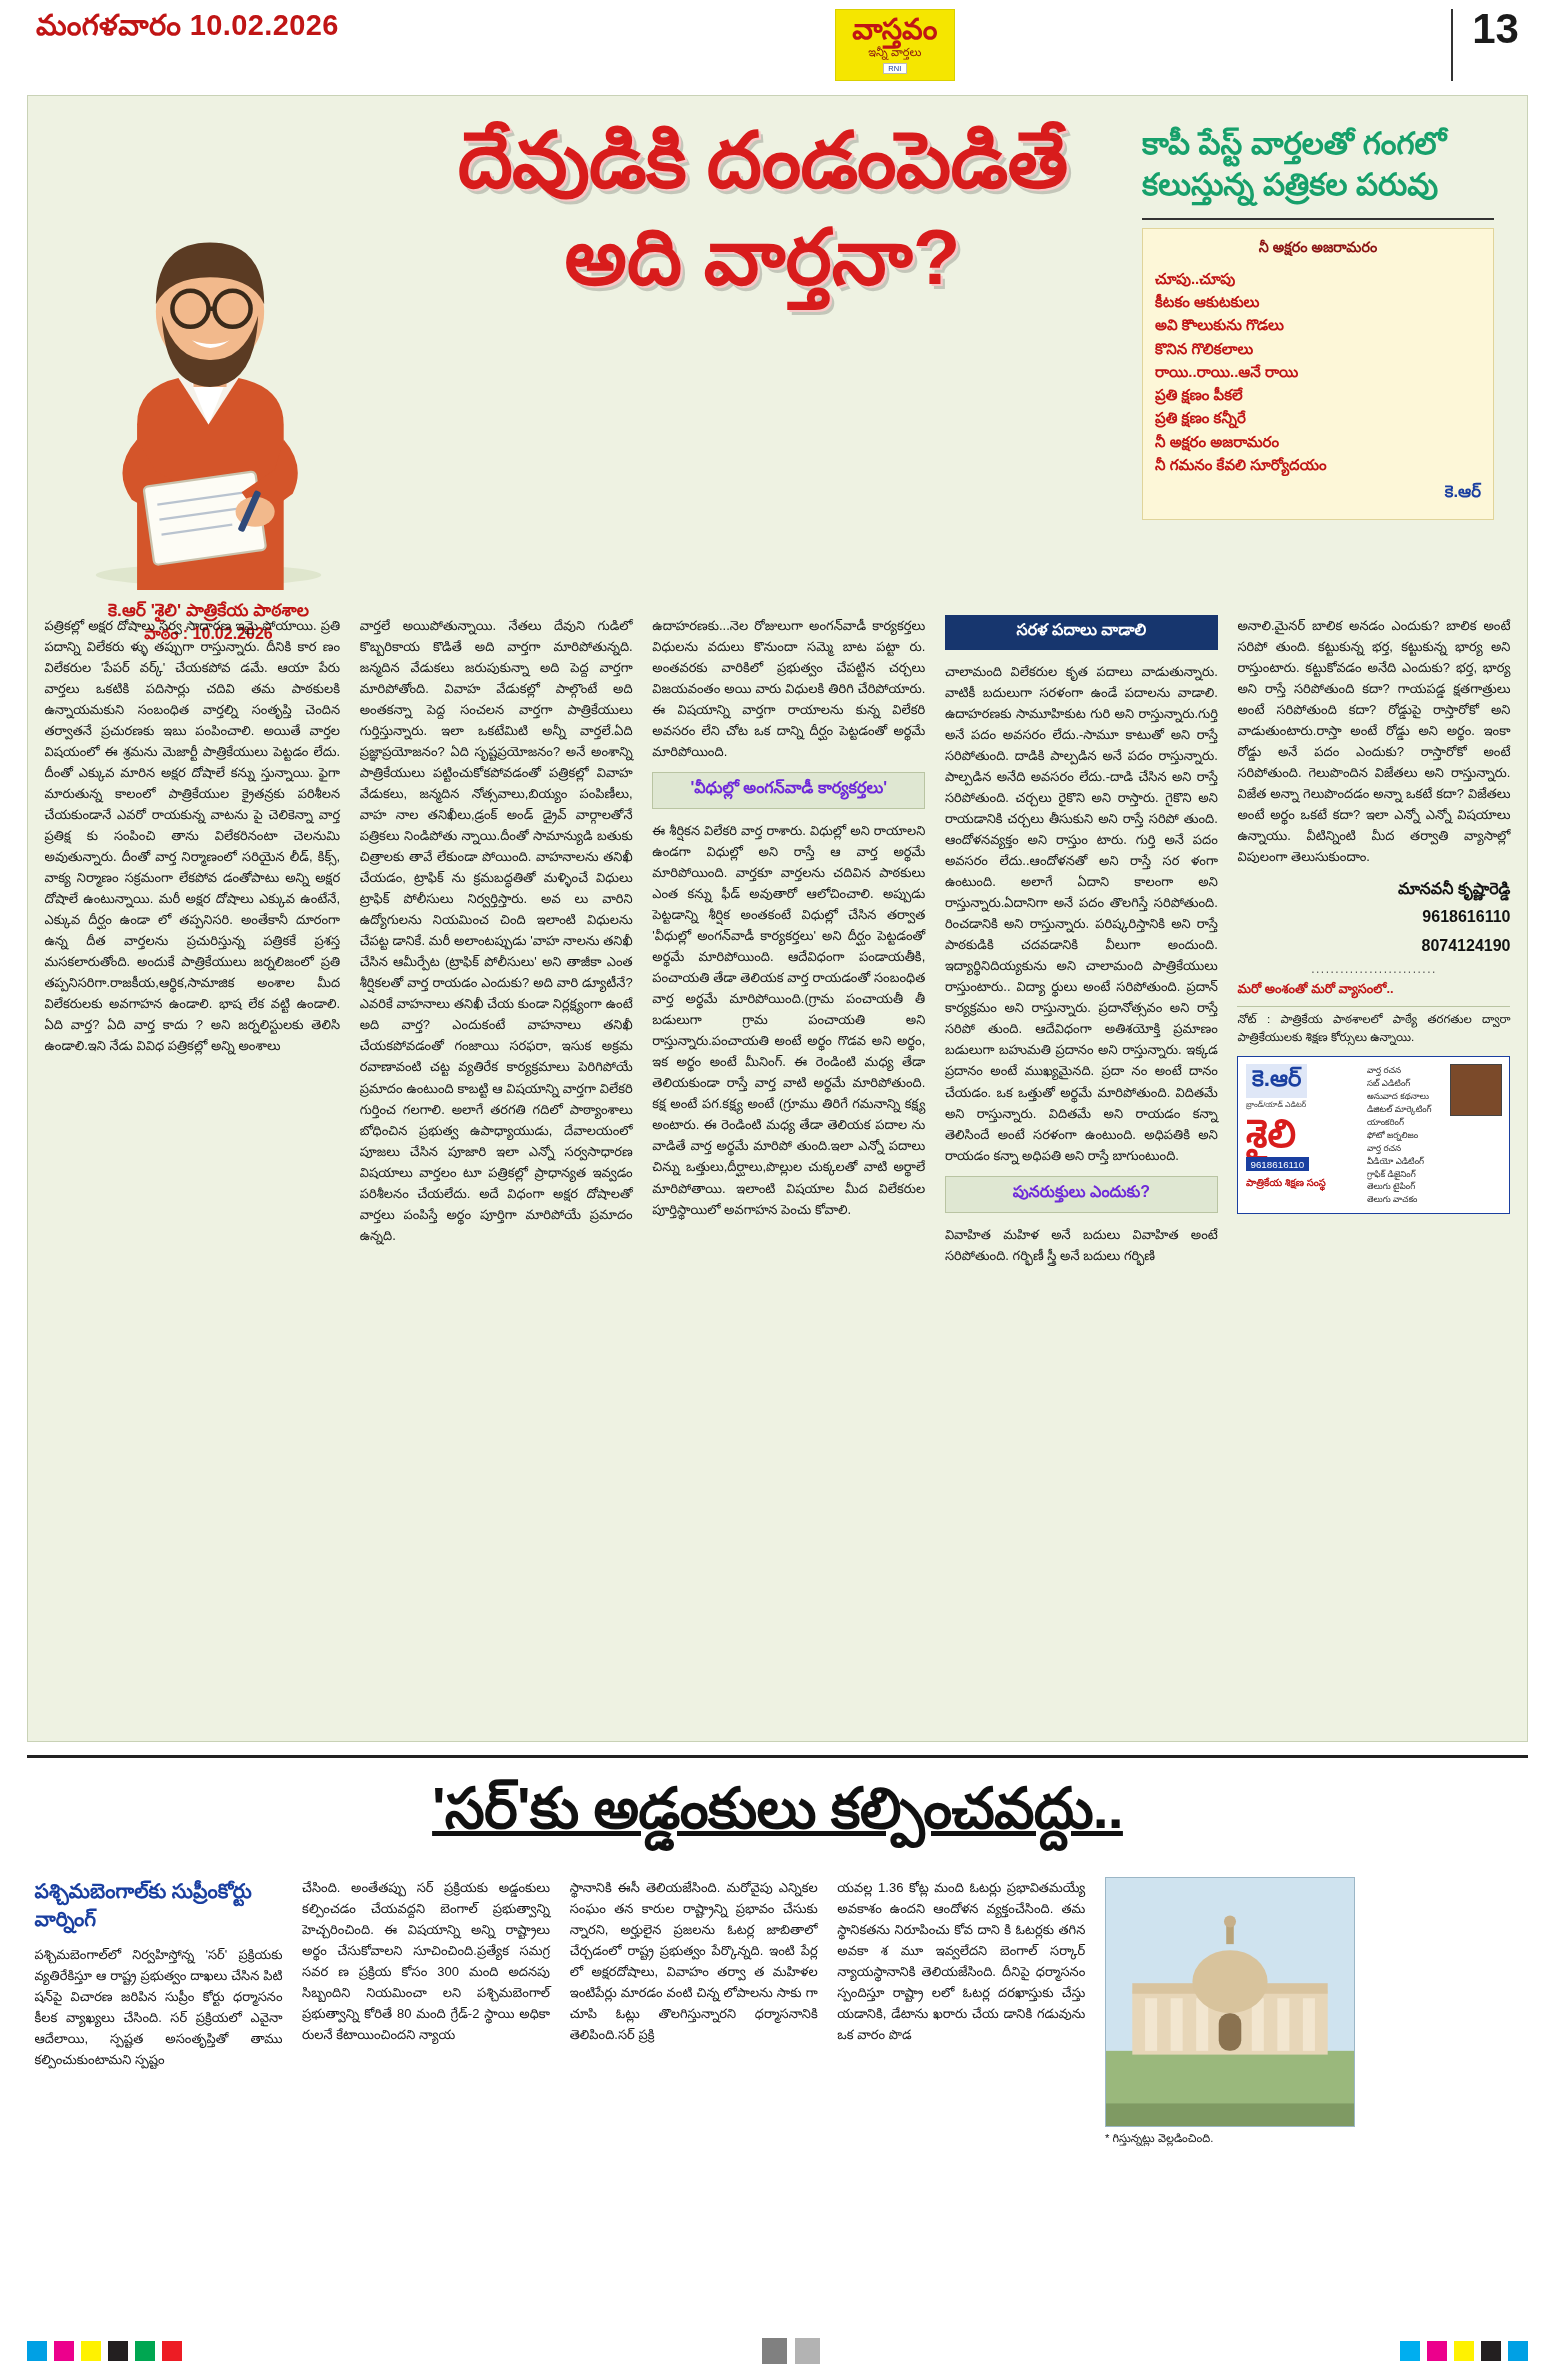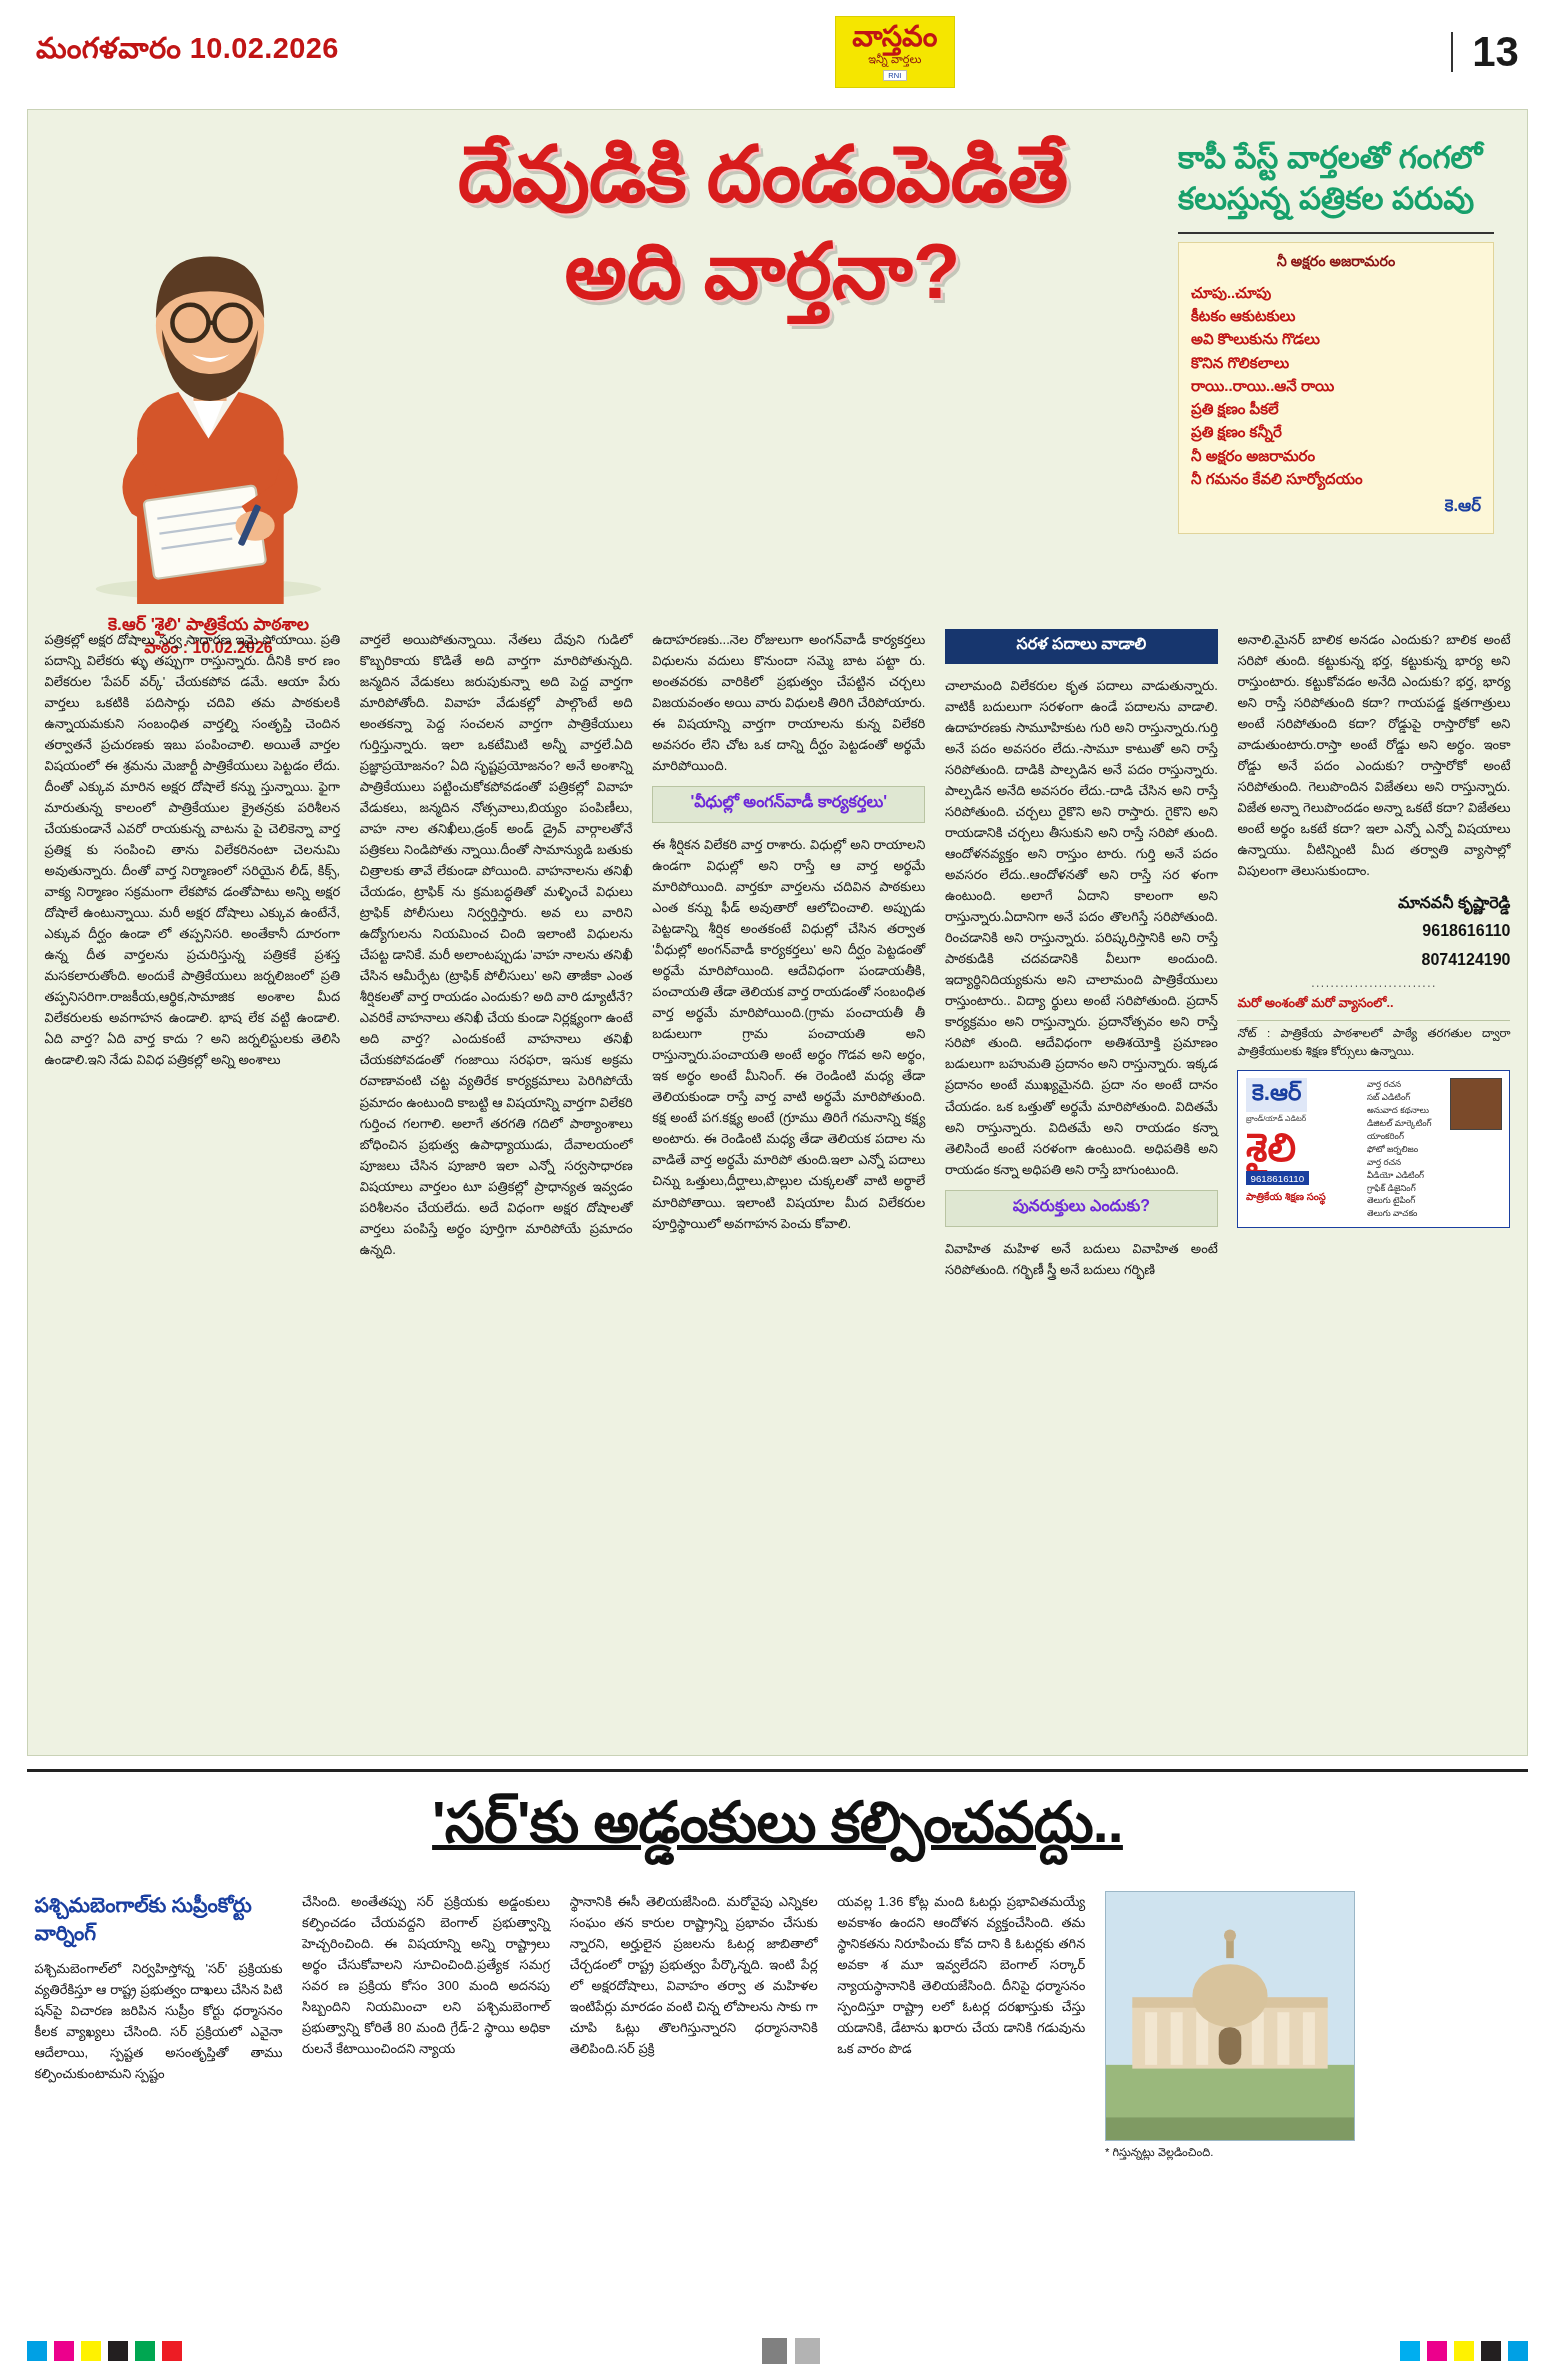--- a/index.html
+++ b/index.html
@@ -1,39 +1,39 @@
 <!DOCTYPE html>
 <html style="font-size:12px"><head>
 <meta charset="utf-8">
 <style>
   html,body{margin:0;padding:0;background:#ffffff;}
   body{width:1555px;font-family:"Liberation Sans",sans-serif;color:#111;}
   .page{position:relative;width:1555px;height:2377px;background:#fff;box-sizing:border-box;padding:0 27px;}
 
   
-  .masthead{display:flex;align-items:center;justify-content:space-between;height:72px;padding:16px 9px;}
+  .masthead{display:flex;justify-content:space-between;height:72px;padding:9px 9px;}
   .mh-date{font-size:29px;font-weight:bold;color:#c01515;letter-spacing:0.4px;}
   .mh-logo{background:#f5e600;border:1.5px solid #d9cf00;padding:4.5px 16.5px 6px;text-align:center;line-height:1;}
   .mh-logo .l1{font-size:29px;font-weight:bold;color:#c01515;font-family:"Liberation Serif",serif;}
   .mh-logo .l2{font-size:11.3px;color:#8a1111;margin-top:3px;}
   .mh-logo .l3{display:inline-block;margin-top:5px;font-size:7.5px;color:#1a3fa0;background:#fff;padding:0.8px 4.5px;border:0.8px solid #bbb;}
   .mh-page{font-size:42px;font-weight:bold;color:#1b1b1b;padding-left:19.6px;border-left:2.3px solid #333;line-height:.95;}
 
   
   .article{position:relative;background:#eef2e2;border:0.8px solid #c9d2b6;margin-top:4.5px;padding:13.5px 16.5px 19.6px;box-sizing:border-box;height:1647px;}
 
   .headline-wrap{position:relative;height:226px;}
   .headline{position:absolute;left:323px;top:7.5px;width:790px;text-align:center;}
   .headline .hl1{font-size:78px;font-weight:bold;color:#d81c1c;line-height:1.12;letter-spacing:-0.8px;
       text-shadow:2.3px 2.3px 0 #f7c8c8, 4.5px 4.5px 0 rgba(0,0,0,.18);font-family:"Liberation Sans",sans-serif;}
   .headline .hl2{margin-top:10.5px;font-size:78px;font-weight:bold;color:#d81c1c;line-height:1.12;
       text-shadow:2.3px 2.3px 0 #f7c8c8, 4.5px 4.5px 0 rgba(0,0,0,.18);}
 
   
-  .right-head{position:absolute;right:16.5px;top:13.5px;width:316px;}
+  .right-head{position:absolute;right:16.5px;top:13.5px;width:352px;}
   .right-head .rh-title{font-size:31px;font-weight:bold;color:#17a06b;line-height:1.35;}
   .rh-rule{height:2.3px;background:#333;margin:12px 0 0;}
 
   .poem-box{margin-top:7.5px;background:#fdf7d8;border:0.8px solid #e0d49a;padding:10.5px 12px 13.5px;}
   .poem-box .pb-head{text-align:center;font-size:14.3px;color:#8a1111;font-weight:bold;margin-bottom:7.5px;}
   .poem-box .pb-line{font-size:15px;color:#c01515;line-height:1.55;font-weight:bold;}
   .poem-box .pb-sign{text-align:right;font-size:16.5px;color:#1a3fa0;font-weight:bold;margin-top:6px;}
 
   
   .illus{position:absolute;left:13.5px;top:90px;width:301px;height:391px;}

